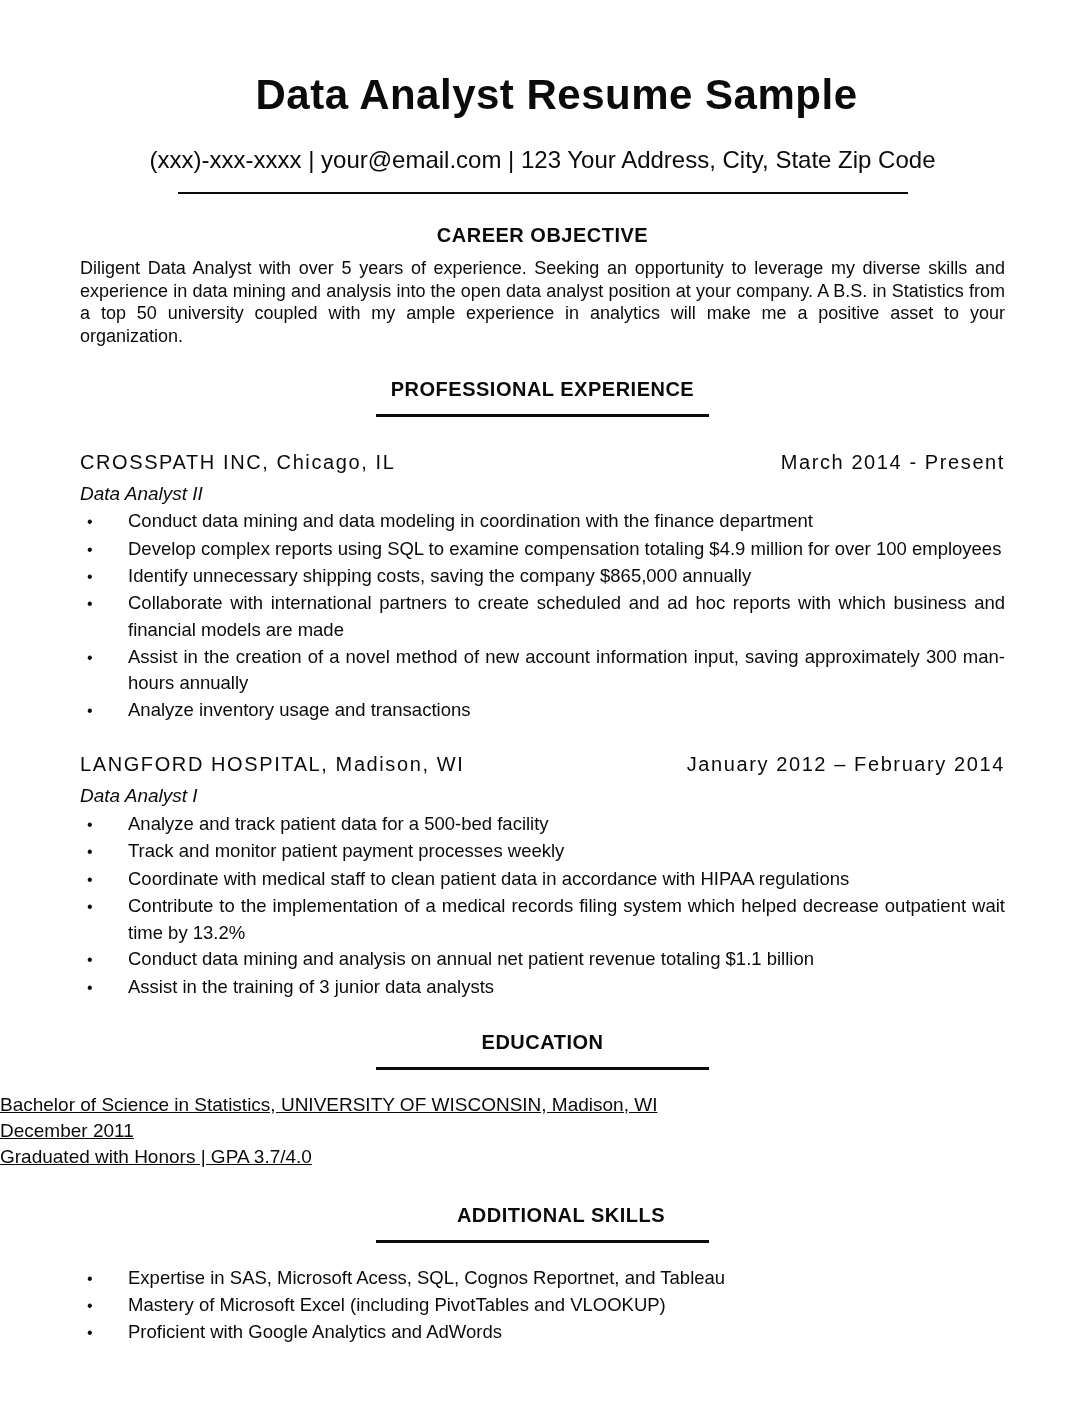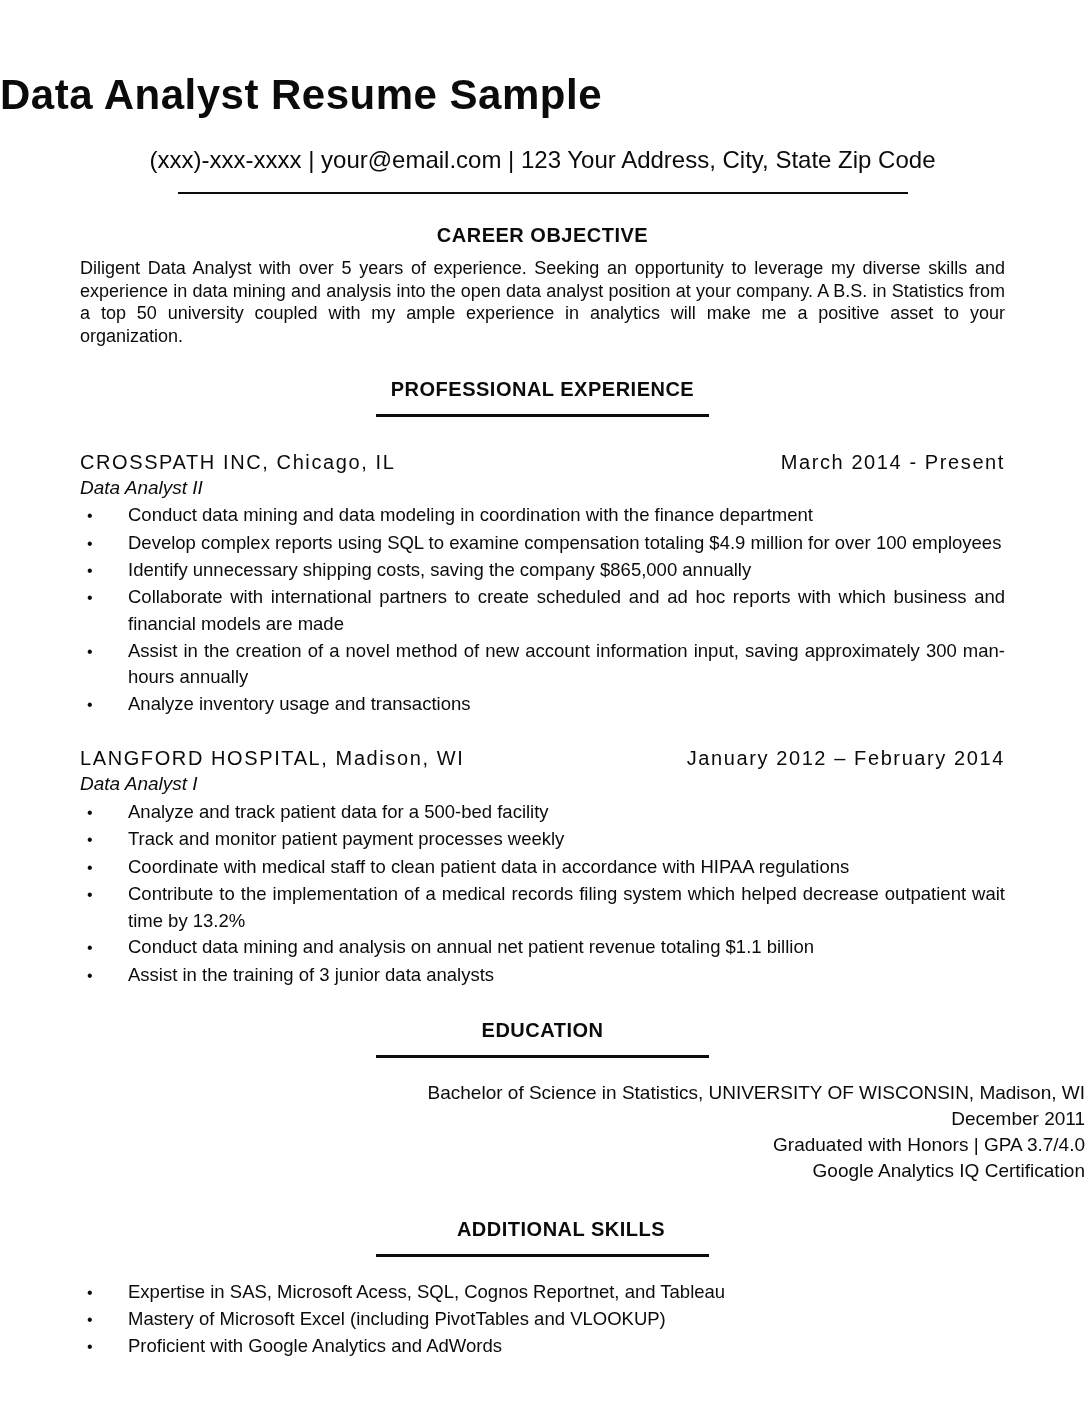--- a/index.html
+++ b/index.html
@@ -8,24 +8,26 @@
     width: 1085px;
     height: 1404px;
     font-family: "Liberation Sans", "DejaVu Sans", sans-serif;
     color: #0b0b0b;
     overflow: hidden;
   }
   .page { width: 1085px; height: 1404px; background: #fff; }
 
   .title {
     margin-top: 72px;
+    text-align: center;
     font-size: 42px;
     font-weight: bold;
     letter-spacing: 0.5px;
     line-height: 1.1;
+    padding-left: 28px;
   }
   .contact {
     margin-top: 28px;
     text-align: center;
     font-size: 24px;
     line-height: 1.2;
   }
   .header-rule {
     width: 730px;
     margin: 17px auto 0;
@@ -58,21 +60,21 @@
     display: flex;
     justify-content: space-between;
     align-items: baseline;
     margin: 33px 80px 0;
     font-size: 20px;
     letter-spacing: 1.6px;
     line-height: 1.2;
   }
   .job-header.second { margin-top: 28px; }
   .job-role {
-    margin: 2px 80px 0;
+    margin: 8px 80px 0;
     font-size: 19px;
     font-style: italic;
     line-height: 1.25;
   }
 
   ul.bullets {
     list-style: none;
     margin: 3px 80px 0;
   }
   ul.bullets li {
@@ -88,23 +90,24 @@
     line-height: 1.7;
   }
   ul.bullets li .txt {
     flex: 1;
     text-align: justify;
     text-justify: inter-word;
   }
 
   .edu-block {
     margin-top: 22px;
-    text-align: right;
+    text-align: left;
     font-size: 19px;
     line-height: 1.37;
+    text-decoration: underline;
   }
 
   .skills .section-heading { margin-top: 34px; padding-left: 37px; }
   ul.bullets.skills-list { margin-top: 22px; }
 </style>
 </head>
 <body>
 
 <div class="page">
 
@@ -190,21 +193,20 @@
     </div>
   </div>
 
   <div>
     <div class="section-heading">EDUCATION</div>
     <div class="section-rule"></div>
     <div class="edu-block">
       <div>Bachelor of Science in Statistics, UNIVERSITY OF WISCONSIN, Madison, WI</div>
       <div>December 2011</div>
       <div>Graduated with Honors | GPA 3.7/4.0</div>
-      <div>Google Analytics IQ Certification</div>
     </div>
   </div>
 
   <div class="skills">
     <div class="section-heading">ADDITIONAL SKILLS</div>
     <div class="section-rule"></div>
     <ul class="bullets skills-list">
       <li>
           <span class="dot">•</span>
           <span class="txt">Expertise in SAS, Microsoft Acess, SQL, Cognos Reportnet, and Tableau</span>

